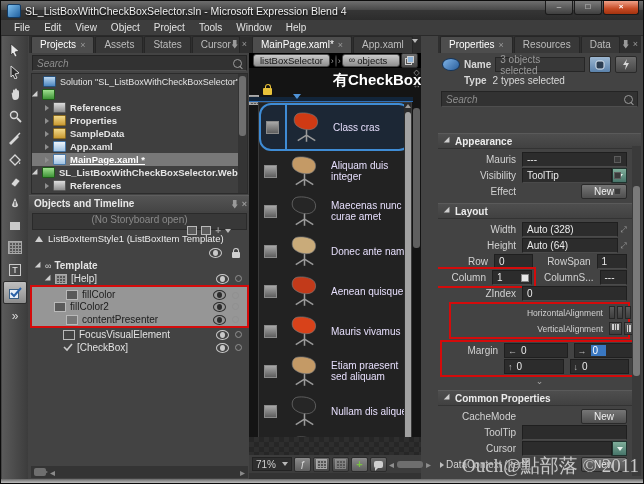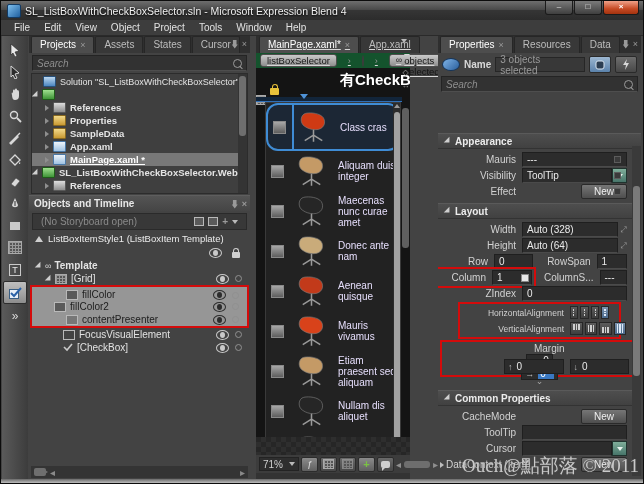--- a/index.html
+++ b/index.html
@@ -53,41 +53,41 @@
   .ic.sol{background:linear-gradient(#bcd8f0,#4d87c0);border:1px solid #27517c;}
   .ic.proj{background:linear-gradient(#9fe08f,#3f9437);border:1px solid #1f5c1a;}
   .ic.ref{background:linear-gradient(#dcdcdc,#8f8f8f);border:1px solid #5a5a5a;}
   .ic.fold{background:linear-gradient(#f2d98a,#c99a33);border:1px solid #8a6a20;}
   .ic.xaml{background:linear-gradient(#eef4fa,#9fc2e2);border:1px solid #4a79a8;}
   .scroll-v{position:absolute;right:0;top:0;bottom:0;width:9px;background:#343434;}
   .scroll-v .th{position:absolute;left:1px;right:1px;border-radius:3px;background:#6e6e6e;}
   
   .phead{height:15px;background:linear-gradient(#545454,#454545);border-top:1px solid #5e5e5e;display:flex;align-items:center;
     padding:0 5px;color:#e8e8e8;font-weight:bold;font-size:10px;position:relative;}
-  .sbbar{height:15px;margin:2px 3px 1px;background:#383838;border:1px solid #2a2a2a;display:flex;align-items:center;padding:0 8px;color:#8a8a8a;}
+  .sbbar{height:15px;margin:2px 3px 1px;background:#383838;border:1px solid #2a2a2a;display:flex;align-items:center;padding:0 15px;color:#8a8a8a;flex-direction:column;}
   .sbbar .ricons{margin-left:auto;display:flex;gap:4px;align-items:center;color:#9a9a9a;}
   .stylerow{height:15px;display:flex;align-items:center;gap:5px;padding-left:6px;color:#ececec;}
   .uparr{width:0;height:0;border-bottom:6px solid #cfcfcf;border-left:4px solid transparent;border-right:4px solid transparent;}
   .eyelock{height:13px;display:flex;justify-content:flex-end;gap:10px;padding-right:10px;align-items:center;}
   .eye{width:11px;height:8px;border:1px solid #c9c9c9;border-radius:50%;position:relative;flex:none;}
   .eye::after{content:"";position:absolute;inset:1px 3px;background:#c9c9c9;border-radius:50%;}
   .eye.dark{border-color:#2c2c2c;}.eye.dark::after{background:#2c2c2c;}
   .lockic{width:8px;height:6px;background:#cfcfcf;border-radius:1px;position:relative;margin-top:4px;}
   .lockic::before{content:"";position:absolute;left:1px;top:-4px;width:4px;height:4px;border:1.5px solid #cfcfcf;border-bottom:none;border-radius:3px 3px 0 0;}
   .onode{height:13px;display:flex;align-items:center;gap:4px;color:#e2e2e2;padding-left:6px;position:relative;}
   .onode .rt{margin-left:auto;display:flex;align-items:center;gap:6px;padding-right:8px;}
   .ring{width:5px;height:5px;border:1px solid #909090;border-radius:50%;flex:none;}
   .onode.sel{background:#969696;color:#1d1d1d;}
   .redwrap{border:2px solid #d40b0b;margin:0 1px;}
   .oic{width:10px;height:8px;border:1px solid #b9b9b9;background:#5a5a5a;flex:none;}
   .oic.grid,.gridic{border:1px solid #aaa;background:linear-gradient(#999 1px,transparent 1px),linear-gradient(90deg,#999 1px,transparent 1px);background-size:3px 3px;background-color:#555;}
   .inf{color:#d8d8d8;font-size:9px;letter-spacing:-1px;}
   
   .doctabs{height:17px;background:#2e2e2e;display:flex;align-items:flex-end;padding-left:3px;position:relative;}
-  .bcrumb{height:15px;background:#14532d;display:flex;align-items:center;gap:11px;padding:0 4px;border-bottom:1px solid #262626;}
+  .bcrumb{height:15px;background:#000000;display:flex;align-items:center;gap:1px;padding:0 4px;border-bottom:1px solid #262626;}
   .crumb{background:linear-gradient(#c9c9c9,#8f8f8f);color:#141414;border:1px solid #4c4c4c;border-radius:3px;
     padding:0 6px;height:11px;line-height:11px;font-size:9.5px;display:flex;align-items:center;gap:3px;}
   .csep{color:#1d1d1d;font-size:9px;color:#9a9a9a;}
   .scopeic{width:10px;height:10px;border:1px solid #3c3c3c;border-radius:50%;background:linear-gradient(#cfe3c2,#86a86e);}
   .artwrap{position:absolute;left:0;top:32px;right:0;bottom:24px;background:#141414;overflow:hidden;}
   .abtitle{position:absolute;top:3px;left:84px;right:0;color:#fff;font-size:15px;font-weight:bold;white-space:nowrap;overflow:hidden;}
   .locksm{position:absolute;left:14px;top:20px;width:9px;height:7px;background:#e8c23a;border-radius:1px;}
   .locksm::before{content:"";position:absolute;left:1.5px;top:-4px;width:4px;height:4px;border:1.5px solid #e8c23a;border-bottom:none;border-radius:3px 3px 0 0;}
   .gridbar{position:absolute;left:0;top:29px;right:8px;height:4px;background:#12253a;border-bottom:1px solid #2f6fb8;}
   .gridmark{position:absolute;left:44px;top:26px;width:0;height:0;border-top:5px solid #4f93d8;border-left:4px solid transparent;border-right:4px solid transparent;}
@@ -378,21 +378,21 @@
     </div>
     <div>
       <div class="onode">
           <span class="expo"></span>
           <span class="inf">∞</span>
           <b>Template</b>
         </div>
       <div class="onode" style="padding-left:16px;">
           <span class="expo"></span>
           <span class="oic grid"></span>
-          <span>[Grid]</span>
+          <span>[Help]</span>
           <span class="rt">
             <span class="eye"></span>
             <span class="ring"></span>
           </span>
         </div>
       <div class="redwrap">
         <div class="onode sel" style="padding-left:34px;align-items:flex-end;">
             <span class="oic"></span>
             <span>fillColor</span>
             <span class="rt">
@@ -437,21 +437,21 @@
         </div>
     </div>
     <div class="objhsb">
       <span class="camico"></span>
       <span>◂</span>
       <span style="flex:1;"></span>
       <span>▸</span>
     </div>
   </div>
 
-  <div class="panel" style="left:255px;top:35px;width:154px;bottom:4px;background:#333;text-decoration:underline;">
+  <div class="panel" style="left:248px;top:35px;width:172px;bottom:4px;background:#333;">
     <div class="doctabs">
       <span class="tab active">
           <span>MainPage.xaml*</span>
           <span class="x">×</span>
         </span>
       <span class="tab">
           <span>App.xaml</span>
         </span>
       <span class="striptools">
           <span class="tri-dn"></span>
@@ -626,20 +626,24 @@
           <svg width="10" height="10">
             <rect x="1" y="1" width="8" height="8" rx="2" fill="#2c3e52" stroke="#d8e4f0"></rect>
           </svg>
         </span>
       <span class="pebtn">
           <svg width="8" height="11">
             <path d="M5 0 L1 6 H4 L3 11 L7 4 H4 Z" fill="#d8d8d8"></path>
           </svg>
         </span>
     </div>
+    <div class="typerow">
+        <b>Type</b>
+        <span>2 types selected</span>
+      </div>
     <div class="searchbox">
       <span>Search</span>
       <span class="mag"></span>
     </div>
 
     <div class="propscroll">
 
       <div class="sec">
           <span class="expo"></span>
           <span>Appearance</span>
@@ -718,21 +722,21 @@
                 <span>---</span>
               </span>
             </span>
         </div>
         <div class="prow">
             <span class="plabel">ZIndex</span>
             <span class="pfield">
               <span>0</span>
             </span>
           </div>
-        <div class="redbox" style="margin:1px 20px;">
+        <div class="redbox" style="margin:1px 11px;padding-left:48px;">
           <div class="prow alnrow" style="margin-right:8px;">
             <span class="plabel small">HorizontalAlignment</span>
             <span class="alnbtn h1">
                 <i></i>
                 <i></i>
                 <i></i>
               </span>
             <span class="alnbtn h2">
                 <i></i>
                 <i></i>
@@ -767,21 +771,21 @@
                 <i></i>
               </span>
             <span class="alnbtn v v4">
                 <i></i>
                 <i></i>
                 <i></i>
               </span>
           </div>
         </div>
         <div class="redbox" style="margin:1px 2px;">
-          <div class="prow" style="margin-right:0;flex-direction:column;">
+          <div class="prow" style="margin-right:0;">
             <span class="plabel" style="width:56px;">Margin</span>
             <span class="mfield">
                 <span class="arr">←</span>
                 <span>0</span>
               </span>
             <span style="width:6px;"></span>
             <span class="mfield">
                 <span class="arr">→</span>
                 <span class="hl">0</span>
               </span>

